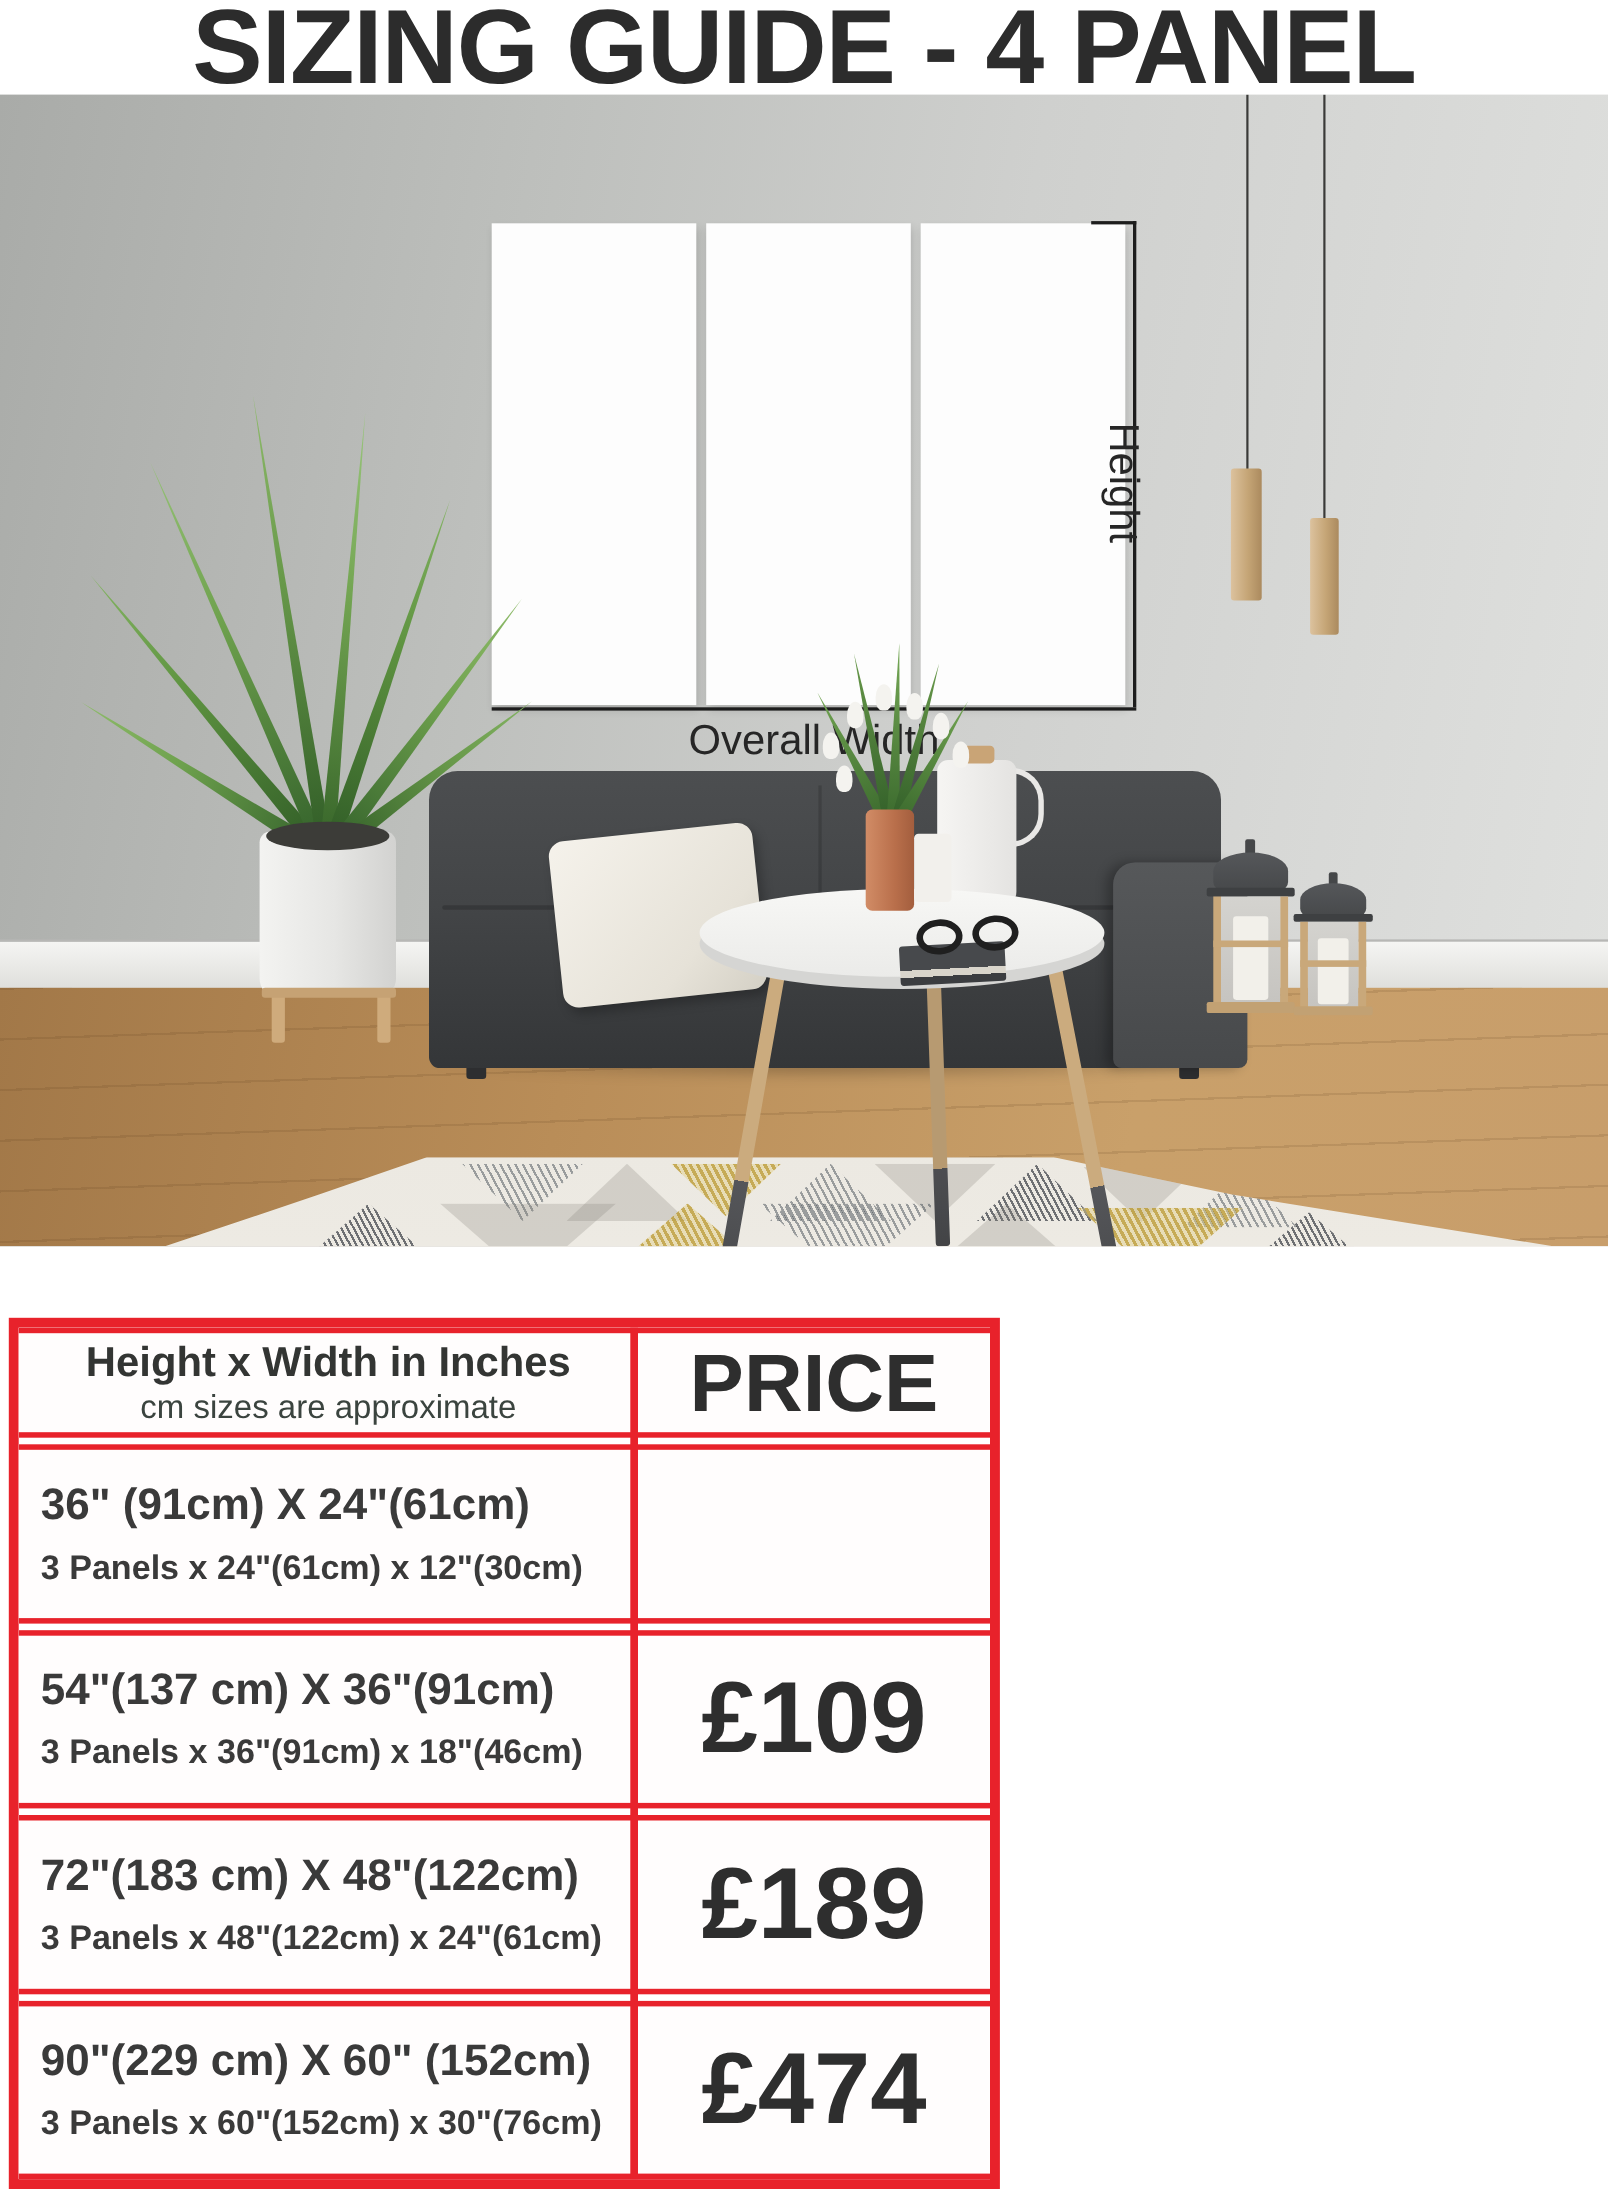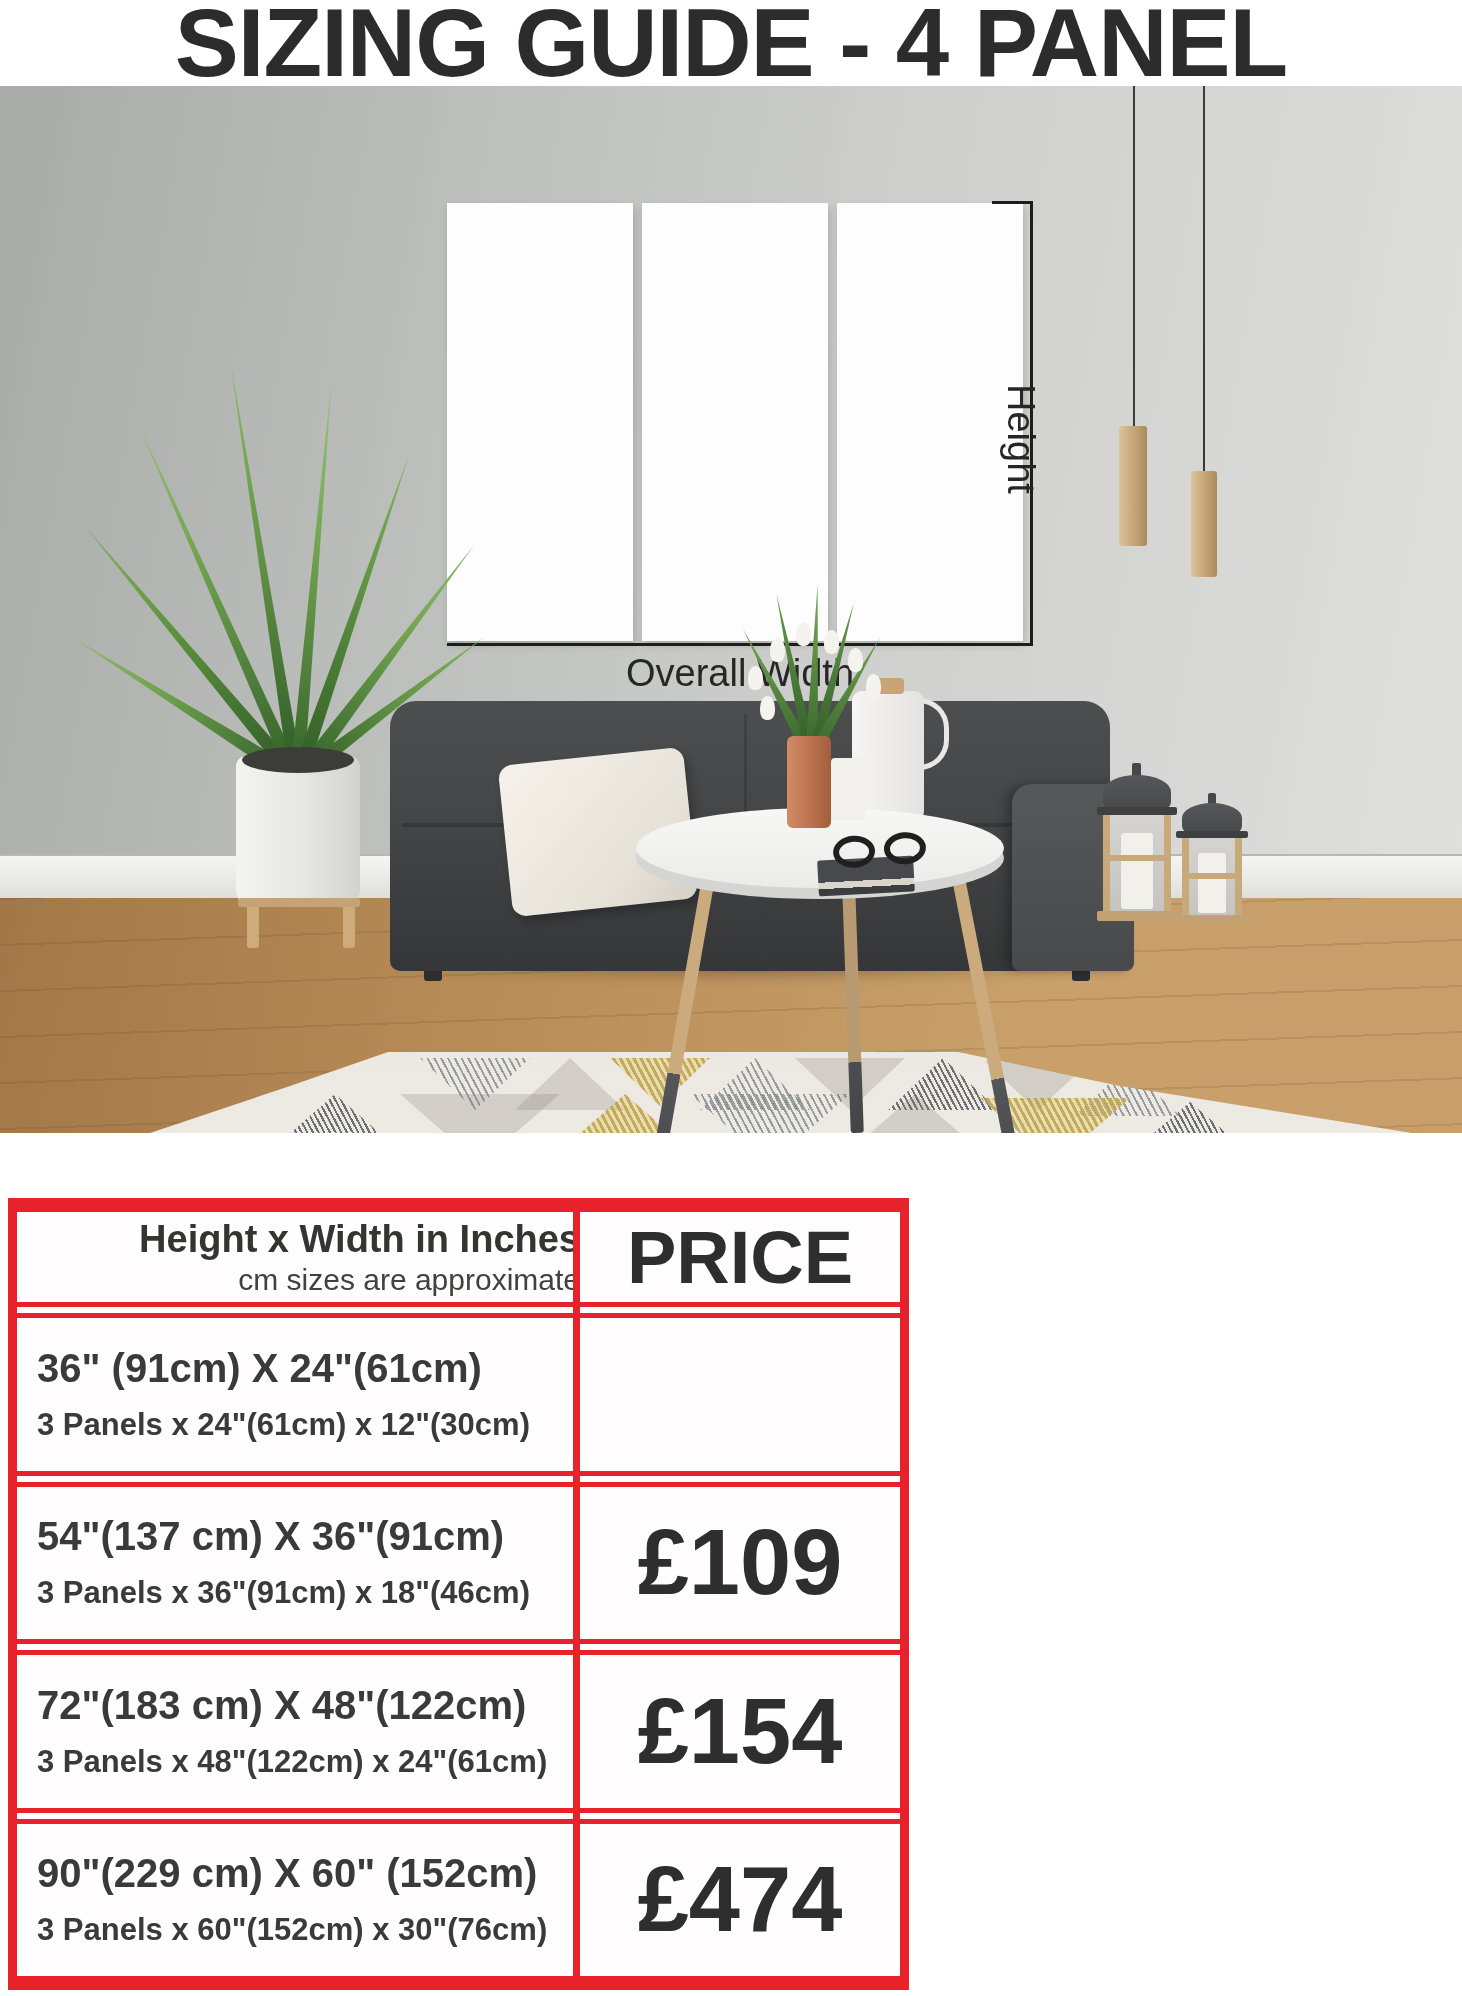--- a/index.html
+++ b/index.html
@@ -112,21 +112,21 @@
   .l-base{position:absolute;background:#c2a173;border-radius:2px;}
 
   
   .price-table{position:absolute;left:8px;top:1198px;width:901px;height:792px;box-sizing:border-box;
                border:9px solid #e8222b;background:#ffffff;display:flex;flex-direction:column;}
   .pt-divider{position:absolute;left:556px;top:0;bottom:0;width:7px;background:#e8222b;z-index:2;}
   .pt-row{display:grid;grid-template-columns:563px 1fr;border-top:5px solid #e8222b;
           border-bottom:5px solid #e8222b;background:#fffdfd;box-sizing:border-box;flex:1;}
   .pt-row + .pt-row{margin-top:6px;}
   .pt-row.header{flex:0 0 100px;}
-  .hdr-cell{display:flex;flex-direction:column;align-items:flex-end;justify-content:center;}
+  .hdr-cell{display:flex;flex-direction:column;align-items:center;justify-content:center;}
   .hdr-line1{font-size:38px;font-weight:bold;color:#333533;}
   .hdr-line2{font-size:30px;color:#3b443f;margin-top:2px;}
   .hdr-price{display:flex;align-items:center;justify-content:center;font-size:74px;font-weight:bold;
              color:#2e2e2e;}
   .cell-size{display:flex;flex-direction:column;justify-content:center;gap:16px;padding-left:20px;}
   .size-line1{font-size:40px;font-weight:bold;color:#3a3a3a;white-space:nowrap;}
   .size-line2{font-size:31px;font-weight:bold;color:#3a3a3a;white-space:nowrap;}
   .cell-price{display:flex;align-items:center;justify-content:center;font-size:92px;font-weight:bold;
               color:#2e2e2e;}
 </style>
@@ -267,21 +267,21 @@
       <div class="size-line2">3 Panels x 36"(91cm) x 18"(46cm)</div>
     </div>
     <div class="cell-price">£109</div>
   </div>
 
   <div class="pt-row">
     <div class="cell-size">
       <div class="size-line1">72"(183 cm) X 48"(122cm)</div>
       <div class="size-line2">3 Panels x 48"(122cm) x 24"(61cm)</div>
     </div>
-    <div class="cell-price">£154</div>
+    <div class="cell-price">£189</div>
   </div>
 
   <div class="pt-row">
     <div class="cell-size">
       <div class="size-line1">90"(229 cm) X 60" (152cm)</div>
       <div class="size-line2">3 Panels x 60"(152cm) x 30"(76cm)</div>
     </div>
     <div class="cell-price">£474</div>
   </div>
 </div>

